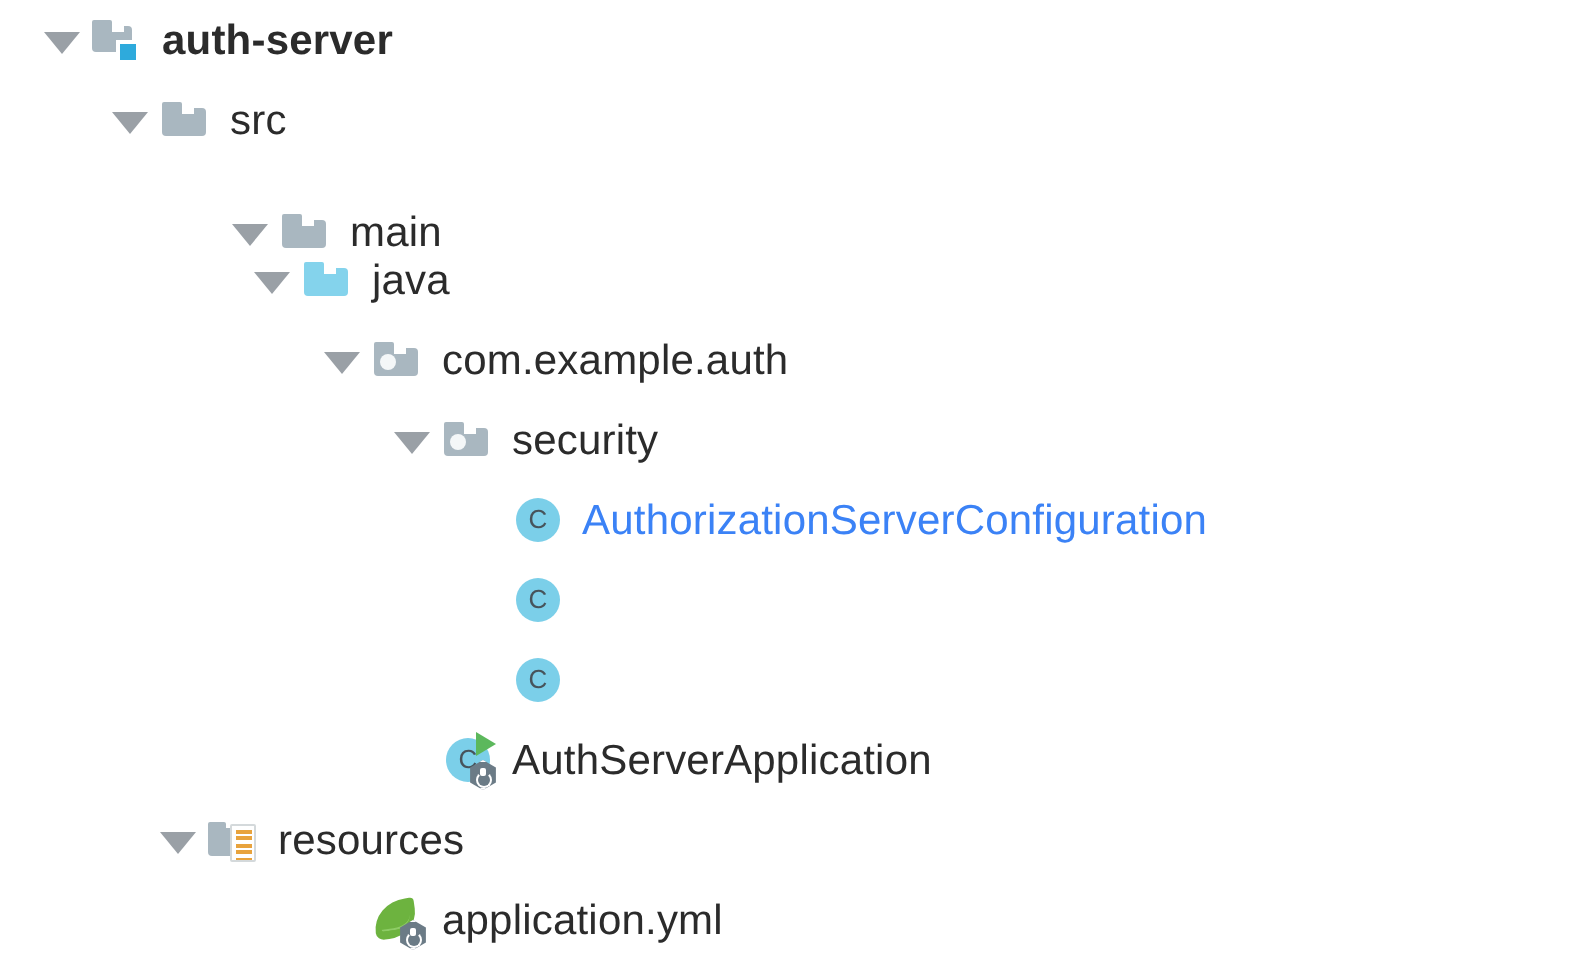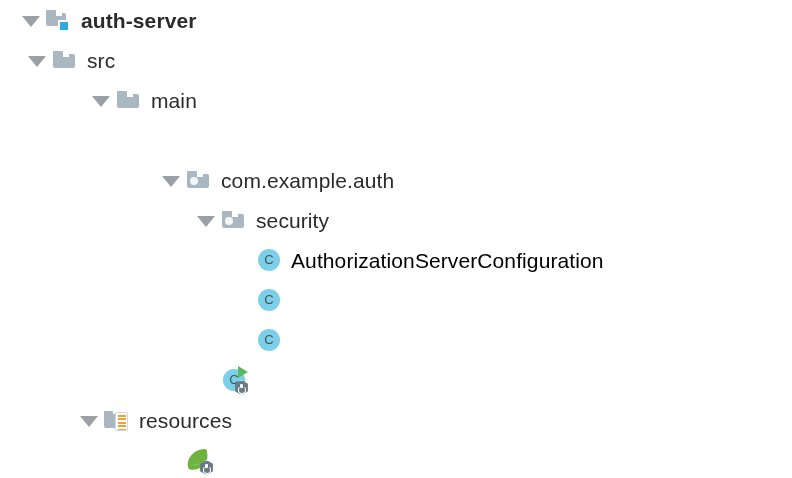--- a/index.html
+++ b/index.html
@@ -257,53 +257,62 @@
 
   
   .label {
     font-family: "Liberation Sans", sans-serif;
     font-size: 21px;
     line-height: 1;
     color: #2b2b2b;
     letter-spacing: 0.1px;
   }
   .label.bold { font-weight: bold; }
-  .label.vcs-added { color: #000000; }
+  .label.vcs-added { color: #3b82f6; }
 </style>
 </head>
 <body>
 
 <div id="tree">
     <div class="tree-row" style="top: 0px; padding-left: 20px;">
       <span class="arrow open"></span>
       <span class="icon ic-module">
         <span class="mod-tab"></span>
         <span class="mod-body"></span>
         <span class="mod-notch"></span>
         <span class="mod-badge"></span>
       </span>
       <span class="label bold">auth-server</span>
     </div>
-    <div class="tree-row" style="top: 40px; padding-left: 26px;">
+    <div class="tree-row" style="top: 40px; padding-left: 54px;">
       <span class="arrow open"></span>
       <span class="icon ic-folder">
         <span class="fld-tab"></span>
         <span class="fld-body"></span>
         <span class="fld-notch"></span>
       </span>
       <span class="label">src</span>
     </div>
-    <div class="tree-row" style="top: 80px; padding-left: 90px;">
+    <div class="tree-row" style="top: 96px; padding-left: 114px;">
       <span class="arrow open"></span>
       <span class="icon ic-folder">
         <span class="fld-tab"></span>
         <span class="fld-body"></span>
         <span class="fld-notch"></span>
       </span>
       <span class="label">main</span>
+    </div>
+    <div class="tree-row" style="top: 120px; padding-left: 125px;">
+      <span class="arrow open"></span>
+      <span class="icon ic-folder blue">
+        <span class="fld-tab"></span>
+        <span class="fld-body"></span>
+        <span class="fld-notch"></span>
+      </span>
+      <span class="label">java</span>
     </div>
     <div class="tree-row" style="top: 200px; padding-left: 195px;">
       <span class="arrow open"></span>
       <span class="icon ic-package">
         <span class="pkg-tab"></span>
         <span class="pkg-body"></span>
         <span class="pkg-notch"></span>
         <span class="pkg-dot"></span>
       </span>
       <span class="label">security</span>
@@ -341,20 +350,21 @@
       </span>
     </div>
     <div class="tree-row" style="top: 360px; padding-left: 195px;">
       <span class="arrow blank"></span>
       <span class="icon ic-class">
         <span class="cls-circle"></span>
         <span class="cls-letter">C</span>
         <span class="badge-run"></span>
         <span class="badge-spring"></span>
       </span>
+      <span class="label">AuthServerApplication</span>
     </div>
     <div class="tree-row" style="top: 400px; padding-left: 78px;">
       <span class="arrow open"></span>
       <span class="icon ic-resources">
         <span class="res-tab"></span>
         <span class="res-body"></span>
         <span class="res-sheet">
           <i></i>
           <i></i>
           <i></i>
@@ -364,14 +374,15 @@
       </span>
       <span class="label">resources</span>
     </div>
     <div class="tree-row" style="top: 440px; padding-left: 160px;">
       <span class="arrow blank"></span>
       <span class="icon ic-leaf">
         <span class="leaf-shape"></span>
         <span class="leaf-vein"></span>
         <span class="badge-spring"></span>
       </span>
+      <span class="label">application.yml</span>
     </div>
   </div>
 
 </body></html>

